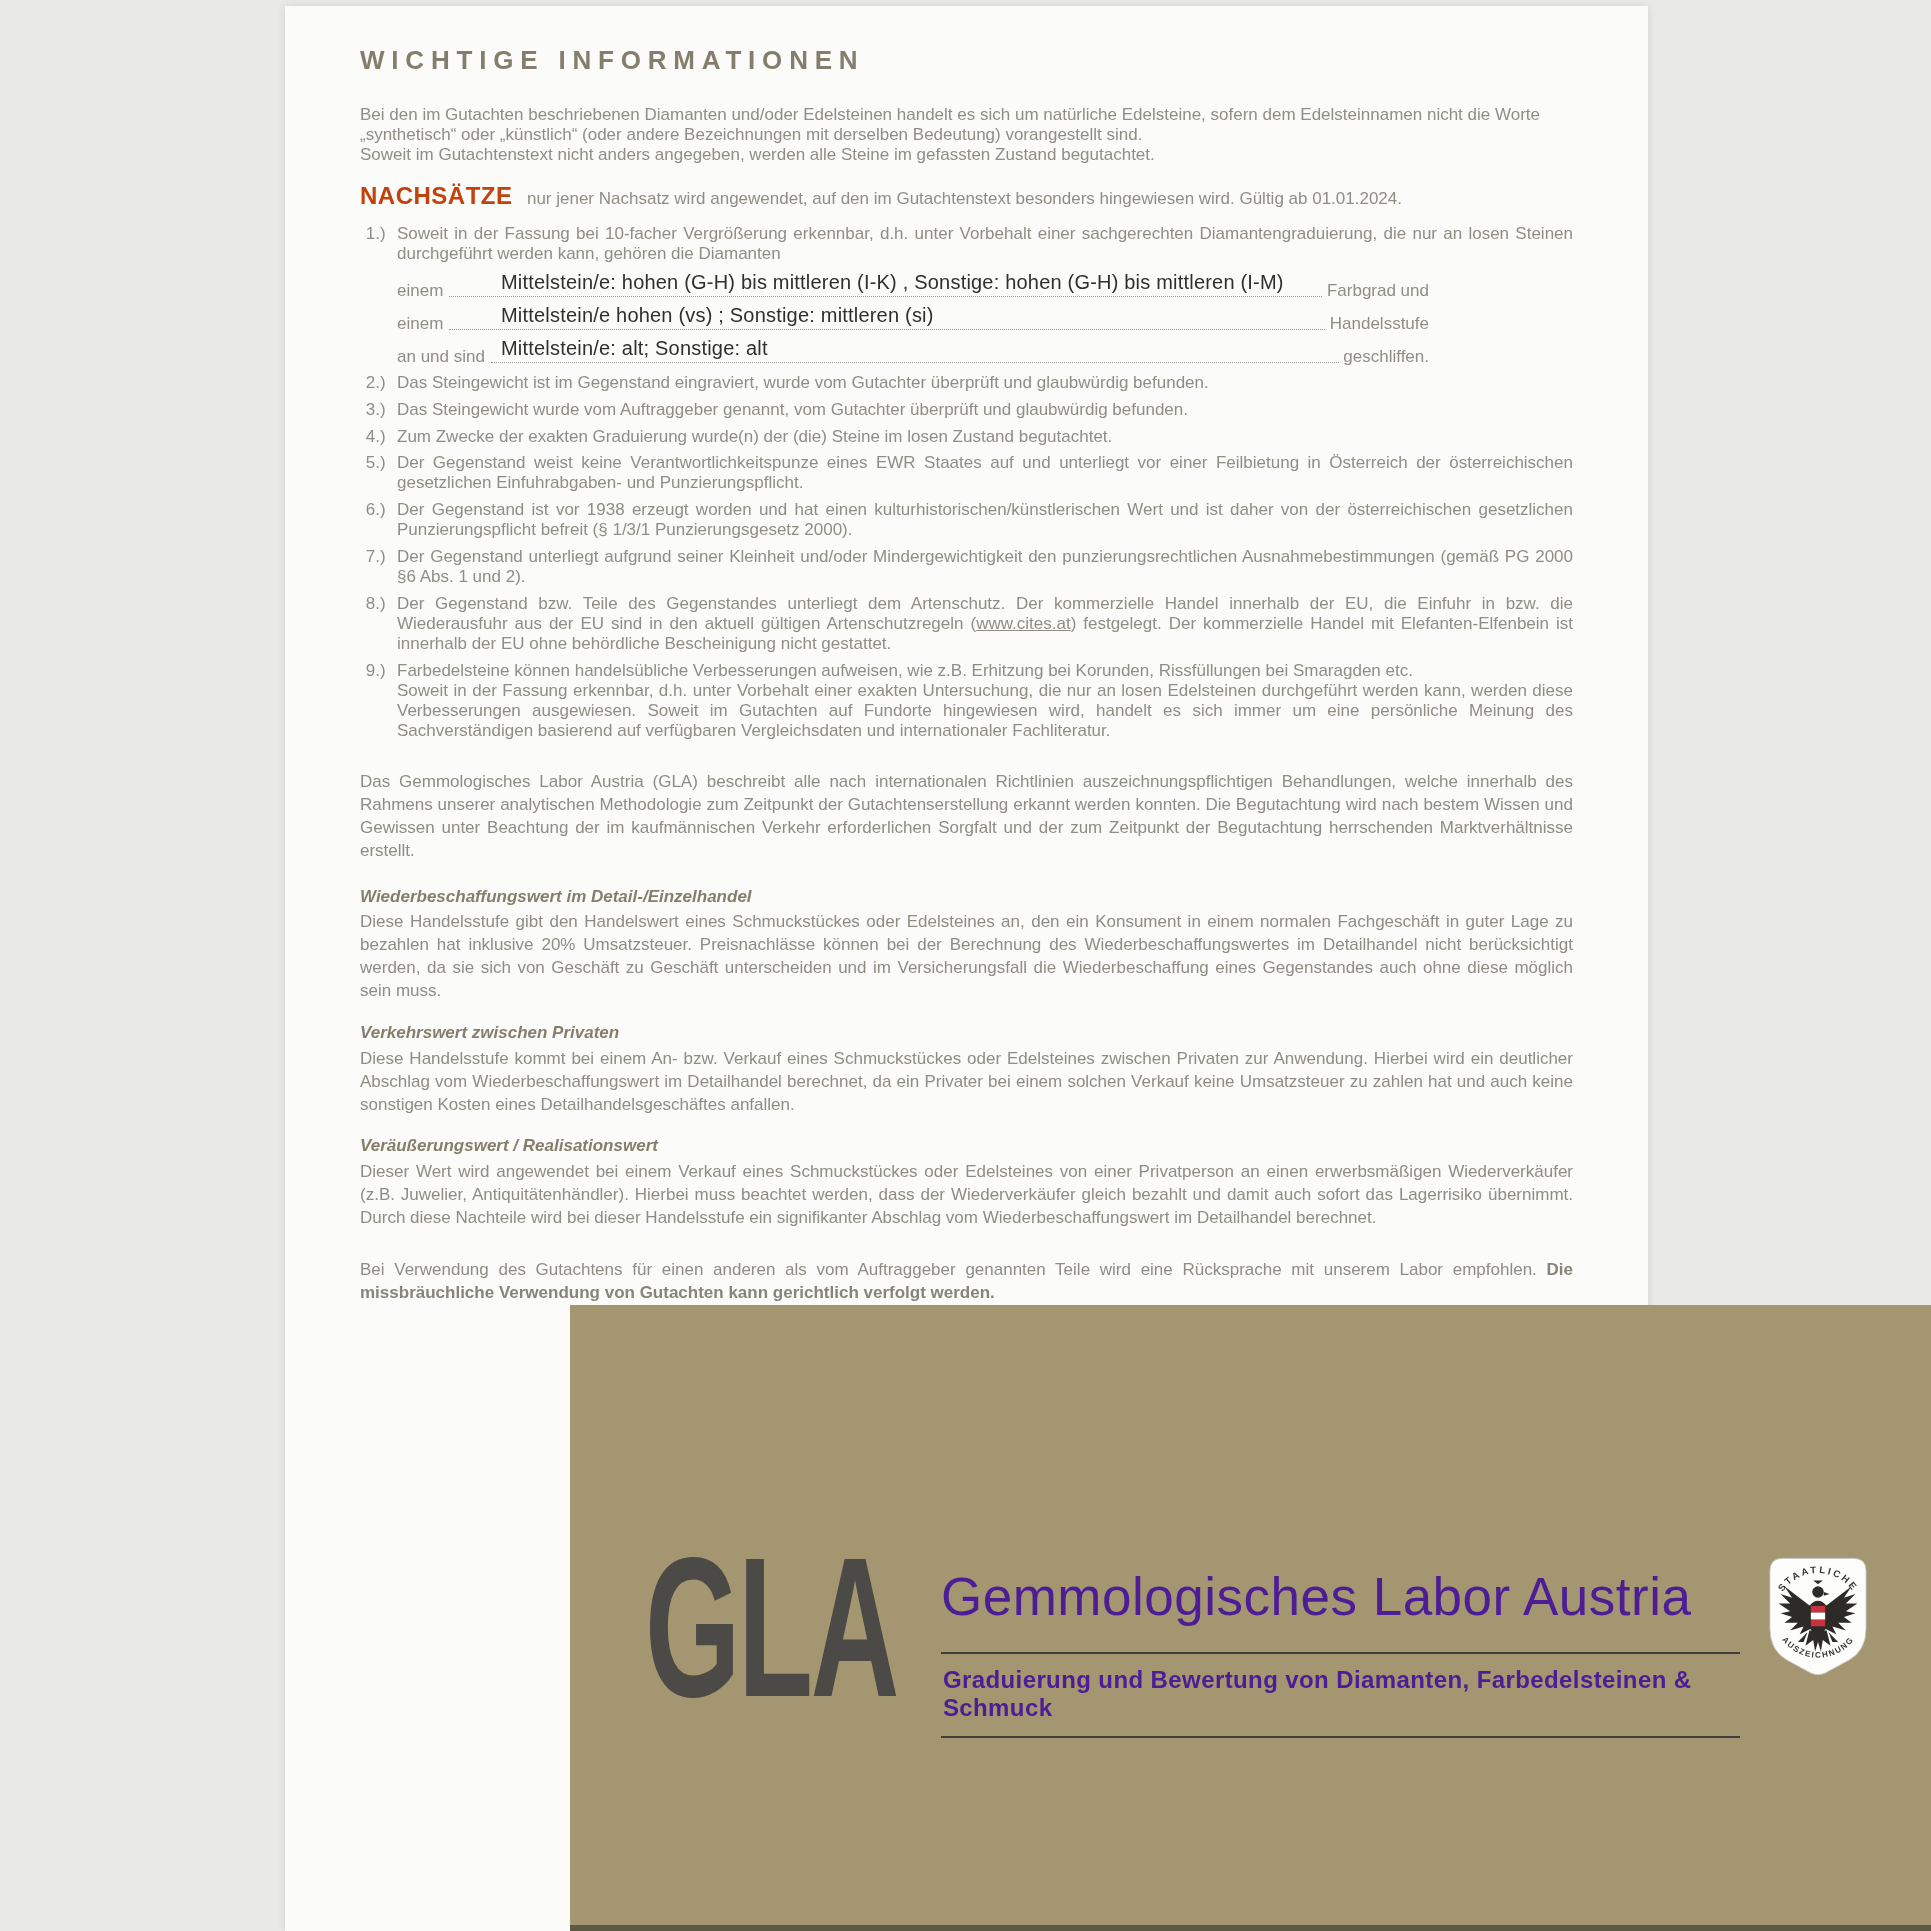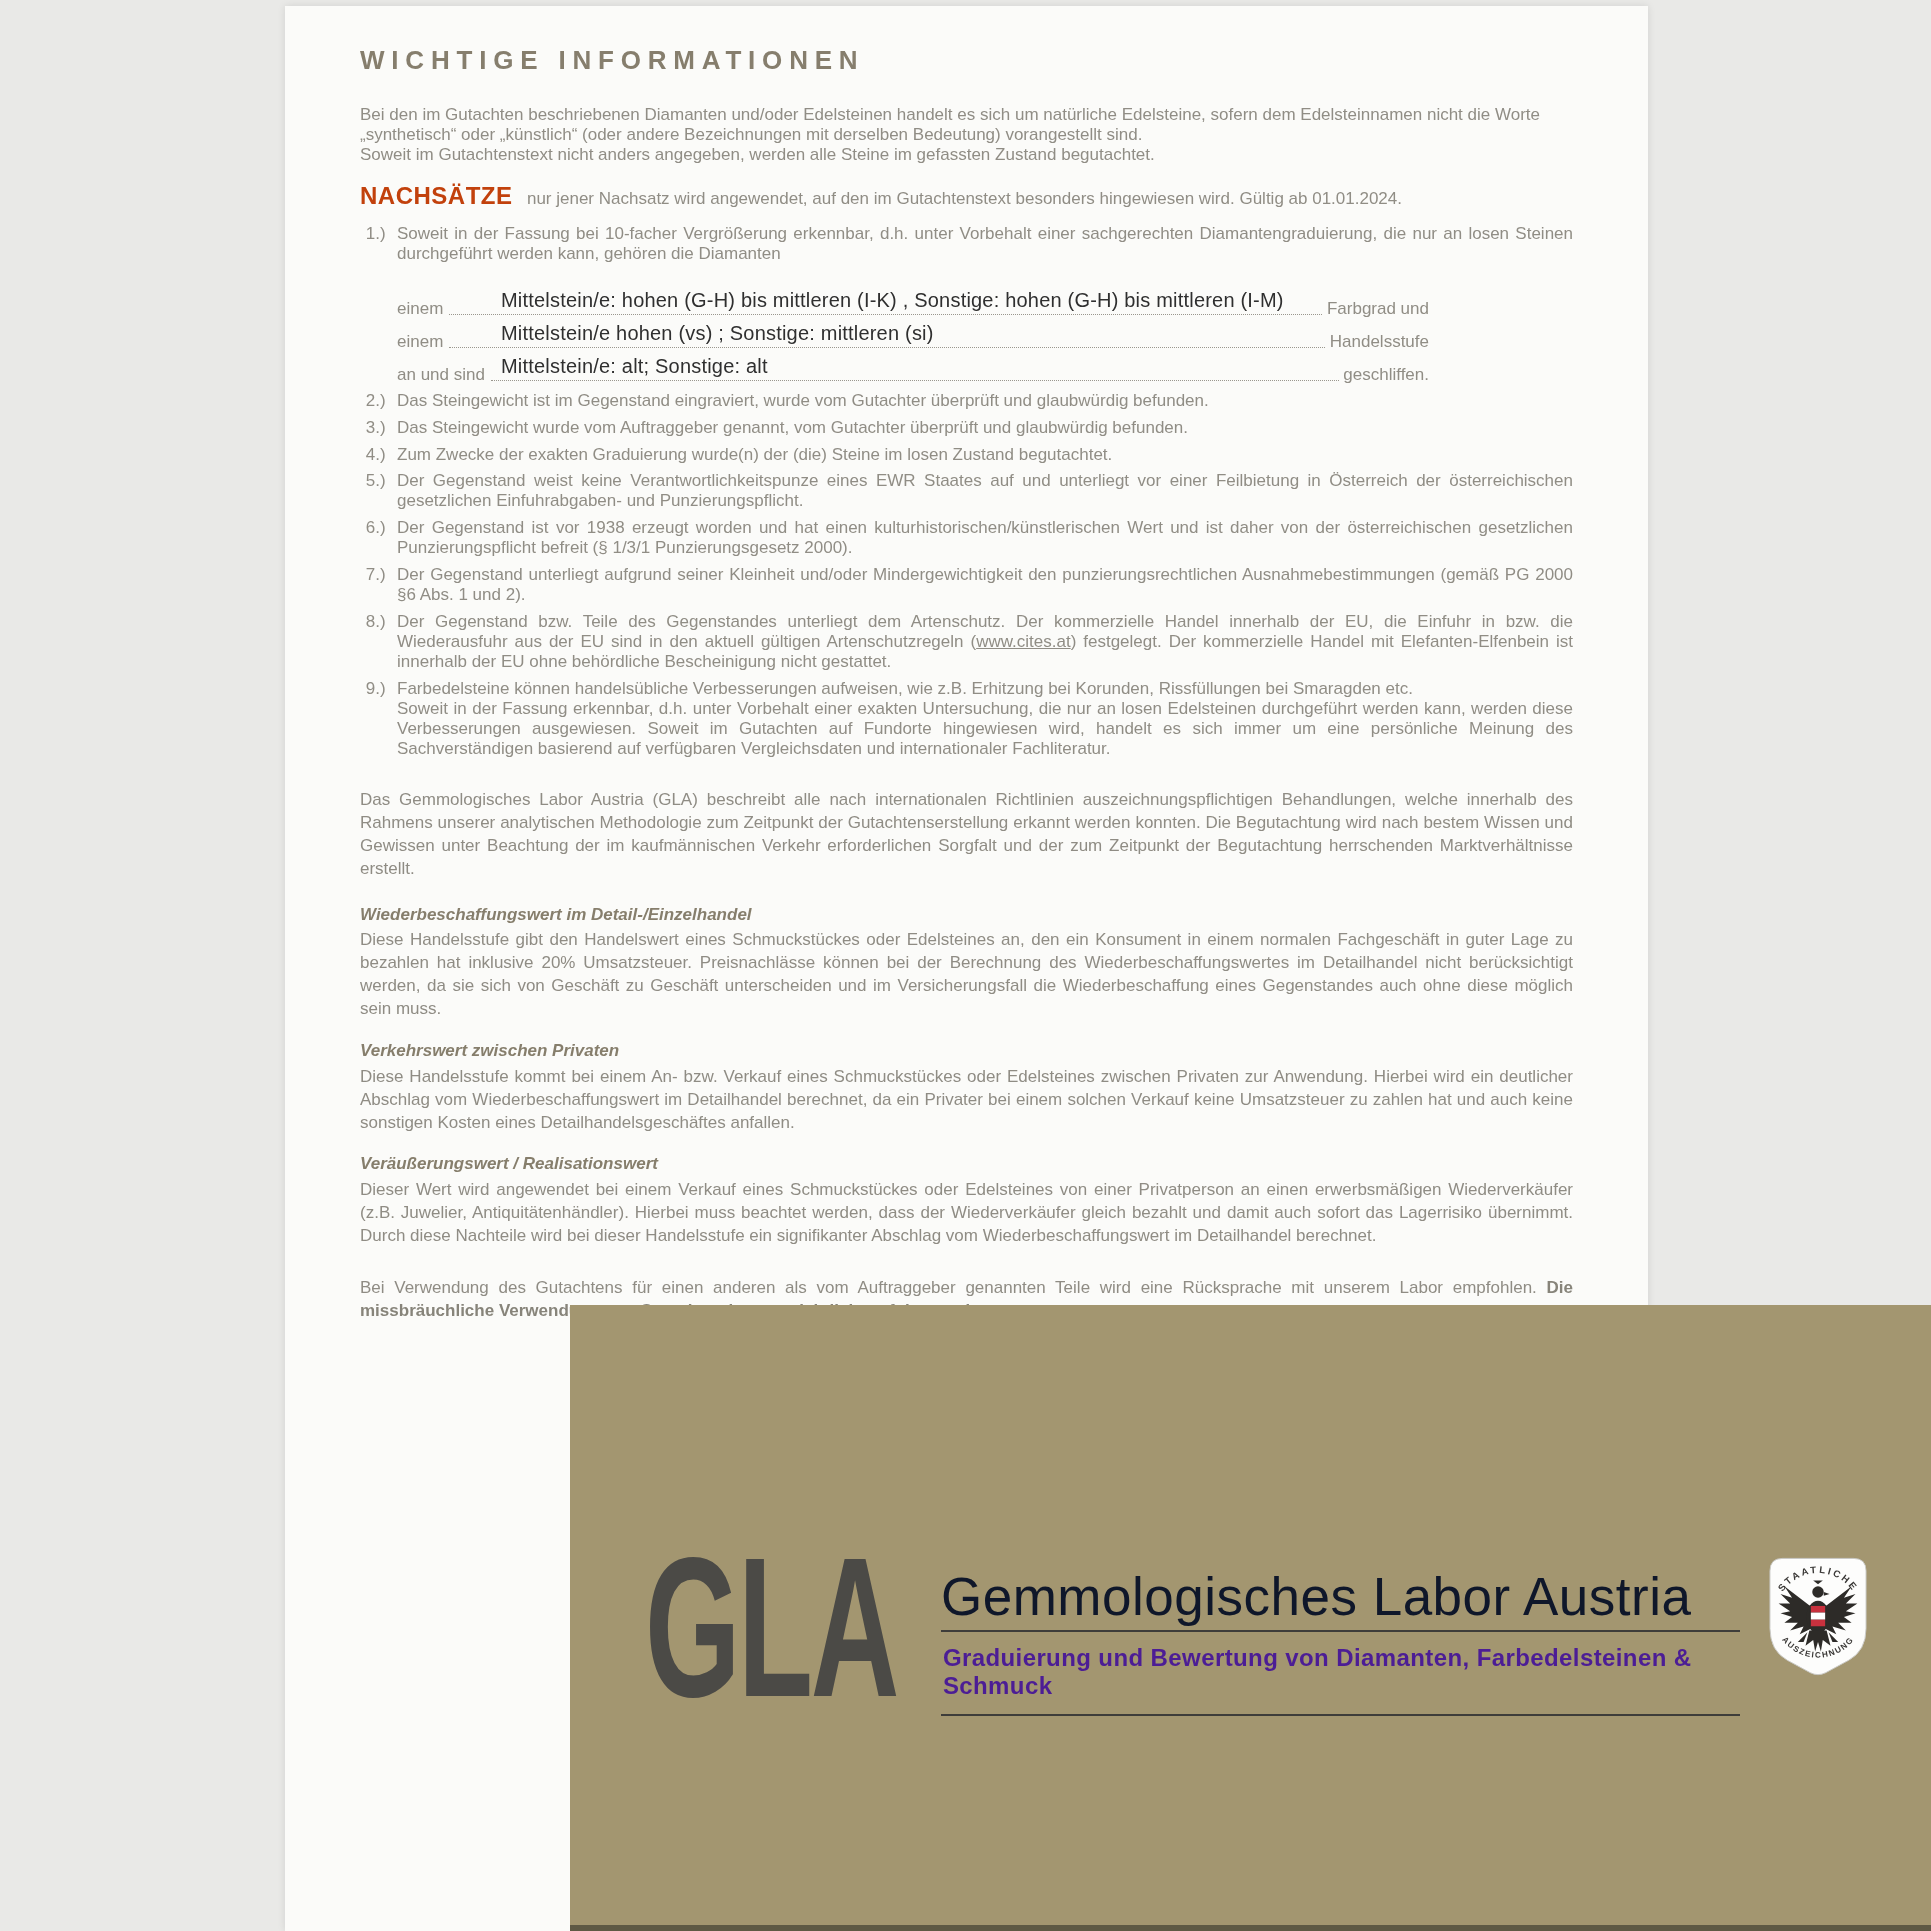--- a/index.html
+++ b/index.html
@@ -23,21 +23,21 @@
     font-size:26px;font-weight:bold;letter-spacing:6.8px;color:#867e6d;
     margin:0 0 35px 0;
   }
   .intro{margin:0 0 21px 0;text-align:left;}
   .nach-line{margin:0 0 15.4px 0;}
   .nach-label{font-size:24px;font-weight:bold;color:#c2410c;letter-spacing:0.5px;margin-right:9.7px;}
   .list{margin:0;}
   .li{position:relative;padding-left:37px;margin-bottom:6.8px;text-align:justify;}
   .li .num{position:absolute;left:5.8px;top:0;text-align:left;}
   
-  .fills{width:1032px;margin-top:21px;}
+  .fills{width:1032px;margin-top:3px;}
   .fill-row{position:relative;height:33px;display:flex;align-items:flex-end;}
   .fill-label{white-space:nowrap;line-height:18.3px;}
   .leader{flex:1;border-bottom:1.9px dotted #9a978e;margin:0 4.8px 2.9px 5.8px;}
   .fill-suffix{white-space:nowrap;line-height:18.3px;}
   .fill-value{
     position:absolute;left:104px;bottom:8.7px;white-space:nowrap;
     font-size:20px;color:#2f2f2f;letter-spacing:0.2px;
   }
   .cites-link{text-decoration:underline;color:inherit;cursor:pointer;}
   
@@ -57,22 +57,22 @@
     background:#5e5944;
   }
   .footer{position:absolute;left:75px;top:243px;display:flex;align-items:flex-start;}
   .gla-logo{
     font-size:198px;font-weight:bold;color:#4b4a46;line-height:145px;
     transform:scaleX(.62);transform-origin:left top;
     letter-spacing:-3.9px;margin-top:7.7px;width:261px;flex:0 0 261px;
   }
   .titles{margin-left:35px;width:799px;flex:0 0 799px;margin-top:21px;}
   .lab-name{
-    font-size:53px;color:#0f172a;letter-spacing:0.5px;line-height:56px;
-    padding-bottom:5px;border-bottom:2.9px solid #3e3d3a;text-align:left;
+    font-size:53px;color:#4c1d95;letter-spacing:0.5px;line-height:56px;
+    padding-bottom:27px;border-bottom:2.9px solid #3e3d3a;text-align:left;
   }
   .tagline{
     font-size:24px;font-weight:bold;color:#4c1d95;letter-spacing:0.4px;
     padding:12.6px 0 13.5px 1.9px;border-bottom:2.9px solid #3e3d3a;text-align:left;
   }
   .emblem{margin-left:29px;margin-top:9.7px;}
 </style>
 </head>
 <body>
 

